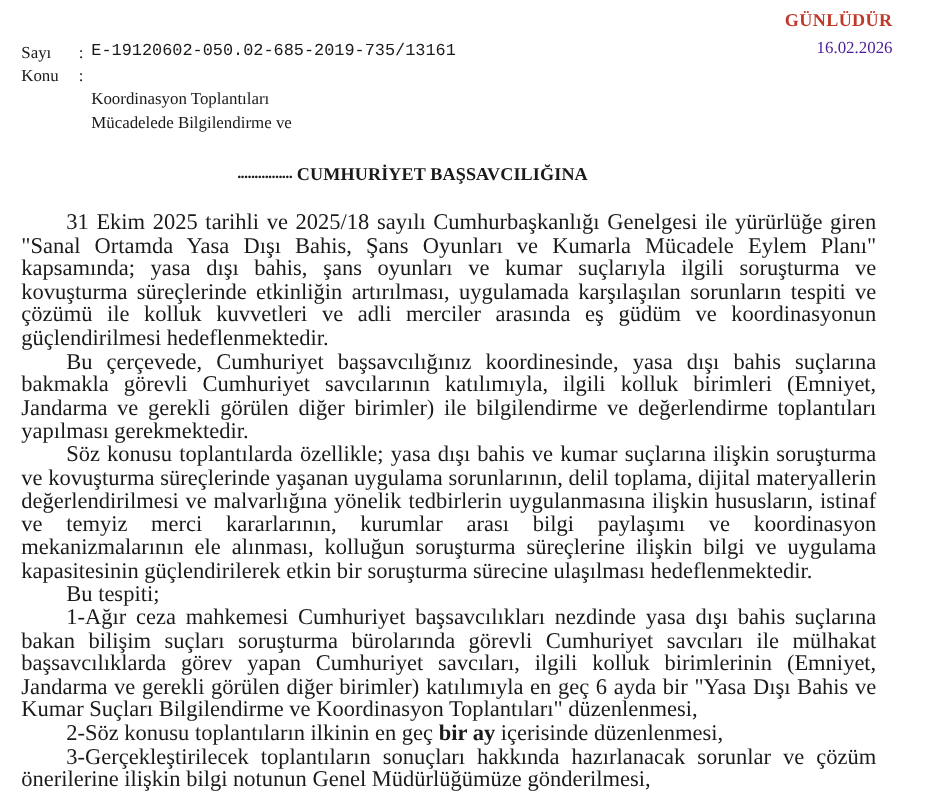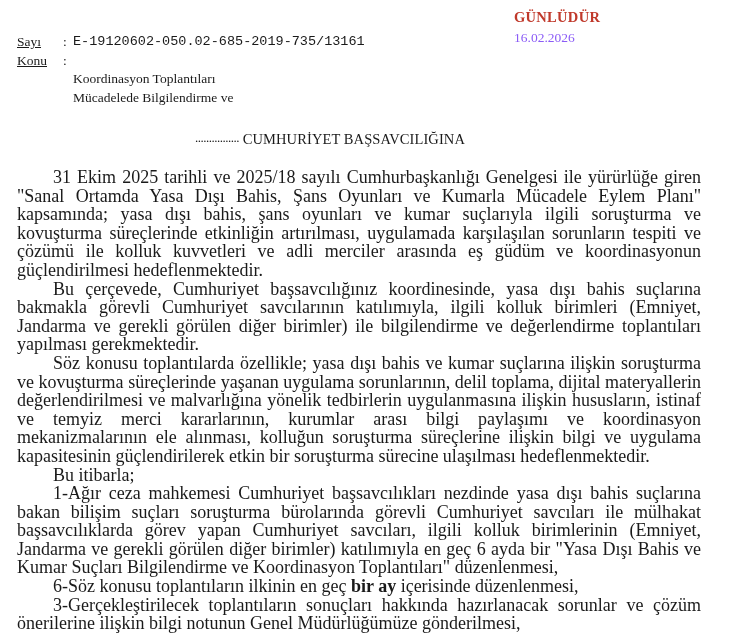--- a/index.html
+++ b/index.html
@@ -15,53 +15,52 @@
     font-family: "Liberation Serif", "DejaVu Serif", serif;
     color: #1a1a1a;
     overflow: hidden;
   }
 
   
   .header-right {
     position: absolute;
     top: 8px;
     right: 36px;
-    text-align: left;
+    text-align: right;
     width: 200px;
   }
   .urgency-stamp {
     font-size: 14.5px;
     font-weight: bold;
     color: #c0392b;
     letter-spacing: 0.3px;
     line-height: 1.35;
   }
   .doc-date {
     font-size: 13.5px;
-    color: #8b5cf6;
+    color: #4c1d95;
     line-height: 1.4;
     margin-top: 1px;
   }
 
   .meta-block {
     position: absolute;
     top: 33px;
     left: 17px;
     font-size: 13.5px;
     line-height: 18.5px;
   }
   .meta-row {
     display: flex;
     align-items: flex-start;
   }
   .meta-label {
     width: 46px;
     flex: 0 0 46px;
     white-space: nowrap;
-    text-decoration: underline;
   }
   .meta-sep {
     width: 10px;
     flex: 0 0 10px;
   }
   .meta-value {
     white-space: nowrap;
     font-family: Liberation Mono, monospace;
   }
   .meta-cont {
@@ -71,20 +70,21 @@
 
   
   .addressee {
     position: absolute;
     top: 130px;
     left: 0;
     width: 660px;
     text-align: center;
     font-size: 14.5px;
     letter-spacing: 0.1px;
+    font-weight: bold;
   }
   .addressee .dots {
     letter-spacing: -0.5px;
     font-size: 13px;
     vertical-align: 2px;
   }
 
   
   .body-text {
     position: absolute;
@@ -128,20 +128,20 @@
 
   <div class="addressee">
     <span class="dots">................</span>
     <span>CUMHURİYET BAŞSAVCILIĞINA</span>
   </div>
 
   <div class="body-text">
     <p>31 Ekim 2025 tarihli ve 2025/18 sayılı Cumhurbaşkanlığı Genelgesi ile yürürlüğe giren "Sanal Ortamda Yasa Dışı Bahis, Şans Oyunları ve Kumarla Mücadele Eylem Planı" kapsamında; yasa dışı bahis, şans oyunları ve kumar suçlarıyla ilgili soruşturma ve kovuşturma süreçlerinde etkinliğin artırılması, uygulamada karşılaşılan sorunların tespiti ve çözümü ile kolluk kuvvetleri ve adli merciler arasında eş güdüm ve koordinasyonun güçlendirilmesi hedeflenmektedir.</p>
     <p>Bu çerçevede, Cumhuriyet başsavcılığınız koordinesinde, yasa dışı bahis suçlarına bakmakla görevli Cumhuriyet savcılarının katılımıyla, ilgili kolluk birimleri (Emniyet, Jandarma ve gerekli görülen diğer birimler) ile bilgilendirme ve değerlendirme toplantıları yapılması gerekmektedir.</p>
     <p>Söz konusu toplantılarda özellikle; yasa dışı bahis ve kumar suçlarına ilişkin soruşturma ve kovuşturma süreçlerinde yaşanan uygulama sorunlarının, delil toplama, dijital materyallerin değerlendirilmesi ve malvarlığına yönelik tedbirlerin uygulanmasına ilişkin hususların, istinaf ve temyiz merci kararlarının, kurumlar arası bilgi paylaşımı ve koordinasyon mekanizmalarının ele alınması, kolluğun soruşturma süreçlerine ilişkin bilgi ve uygulama kapasitesinin güçlendirilerek etkin bir soruşturma sürecine ulaşılması hedeflenmektedir.</p>
-    <p>Bu itibarla;</p>
+    <p>Bu tespiti;</p>
     <p>1-Ağır ceza mahkemesi Cumhuriyet başsavcılıkları nezdinde yasa dışı bahis suçlarına bakan bilişim suçları soruşturma bürolarında görevli Cumhuriyet savcıları ile mülhakat başsavcılıklarda görev yapan Cumhuriyet savcıları, ilgili kolluk birimlerinin (Emniyet, Jandarma ve gerekli görülen diğer birimler) katılımıyla en geç 6 ayda bir "Yasa Dışı Bahis ve Kumar Suçları Bilgilendirme ve Koordinasyon Toplantıları" düzenlenmesi,</p>
-    <p><span>6-Söz konusu toplantıların ilkinin en geç </span><b>bir ay</b><span> içerisinde düzenlenmesi,</span></p>
+    <p><span>2-Söz konusu toplantıların ilkinin en geç </span><b>bir ay</b><span> içerisinde düzenlenmesi,</span></p>
     <p>3-Gerçekleştirilecek toplantıların sonuçları hakkında hazırlanacak sorunlar ve çözüm önerilerine ilişkin bilgi notunun Genel Müdürlüğümüze gönderilmesi,</p>
     <p>Hususunda gereğini rica ederim.</p>
   </div>
 
 </div>
 
 </body></html>

